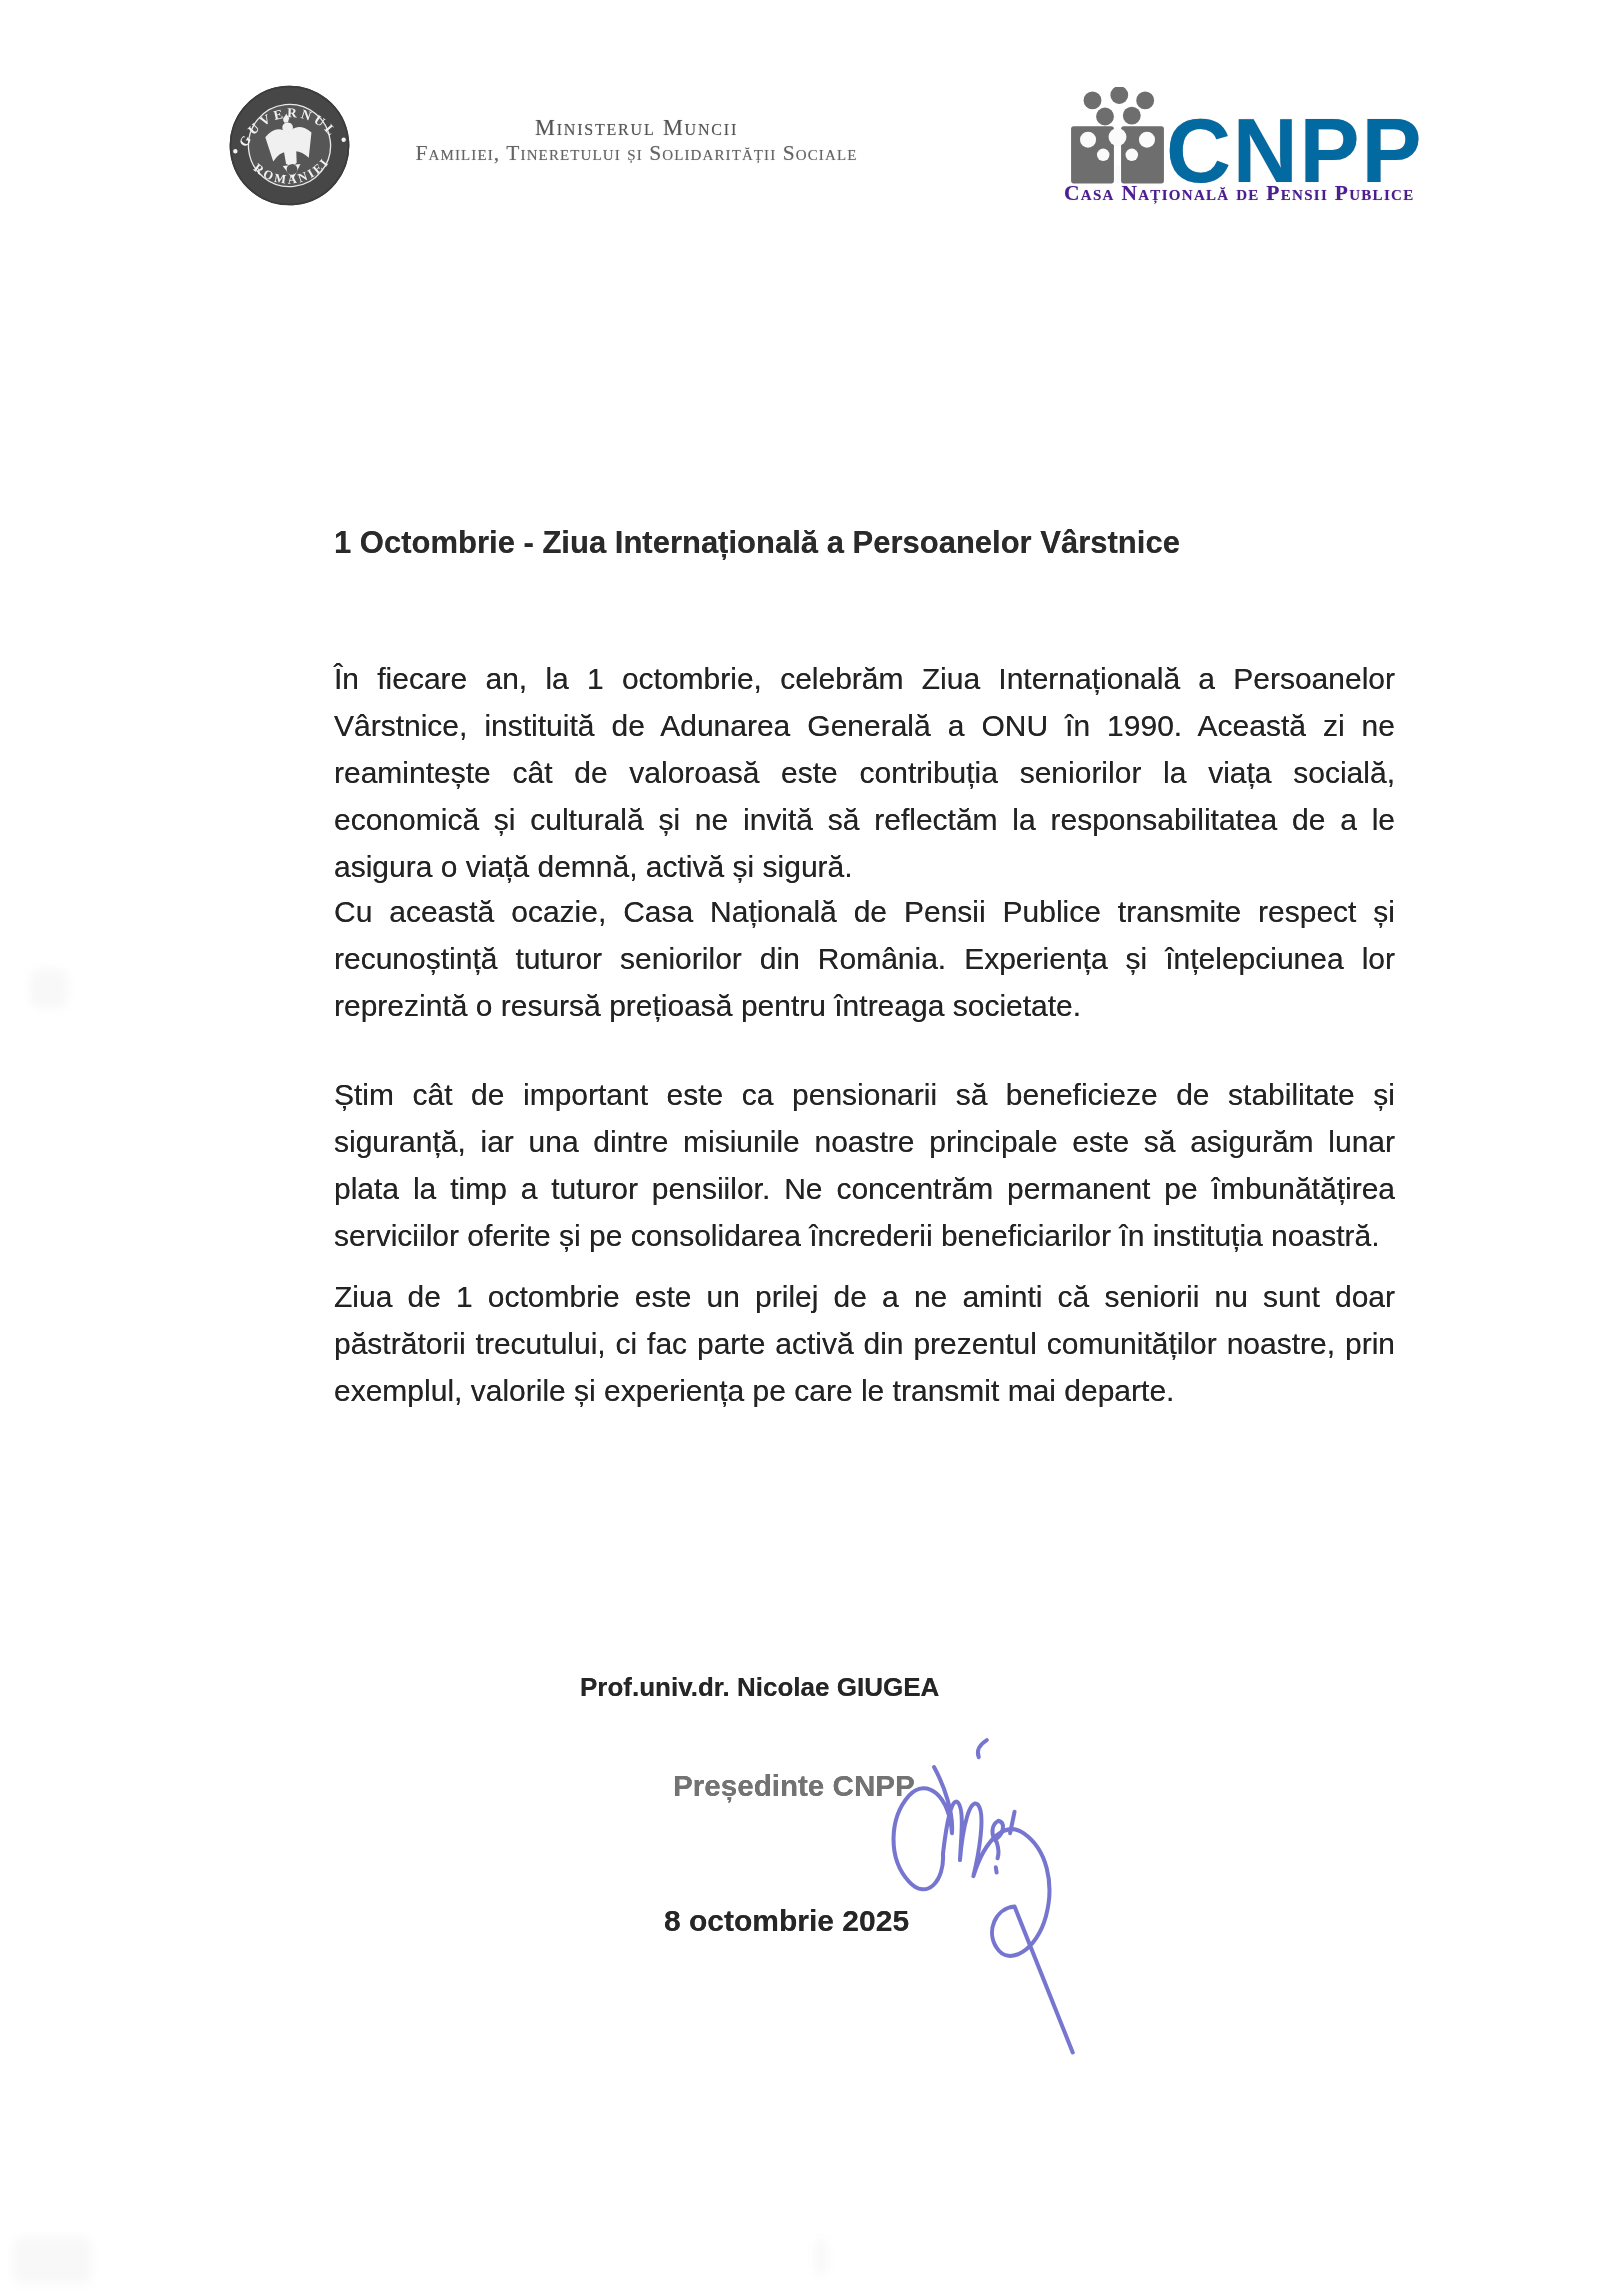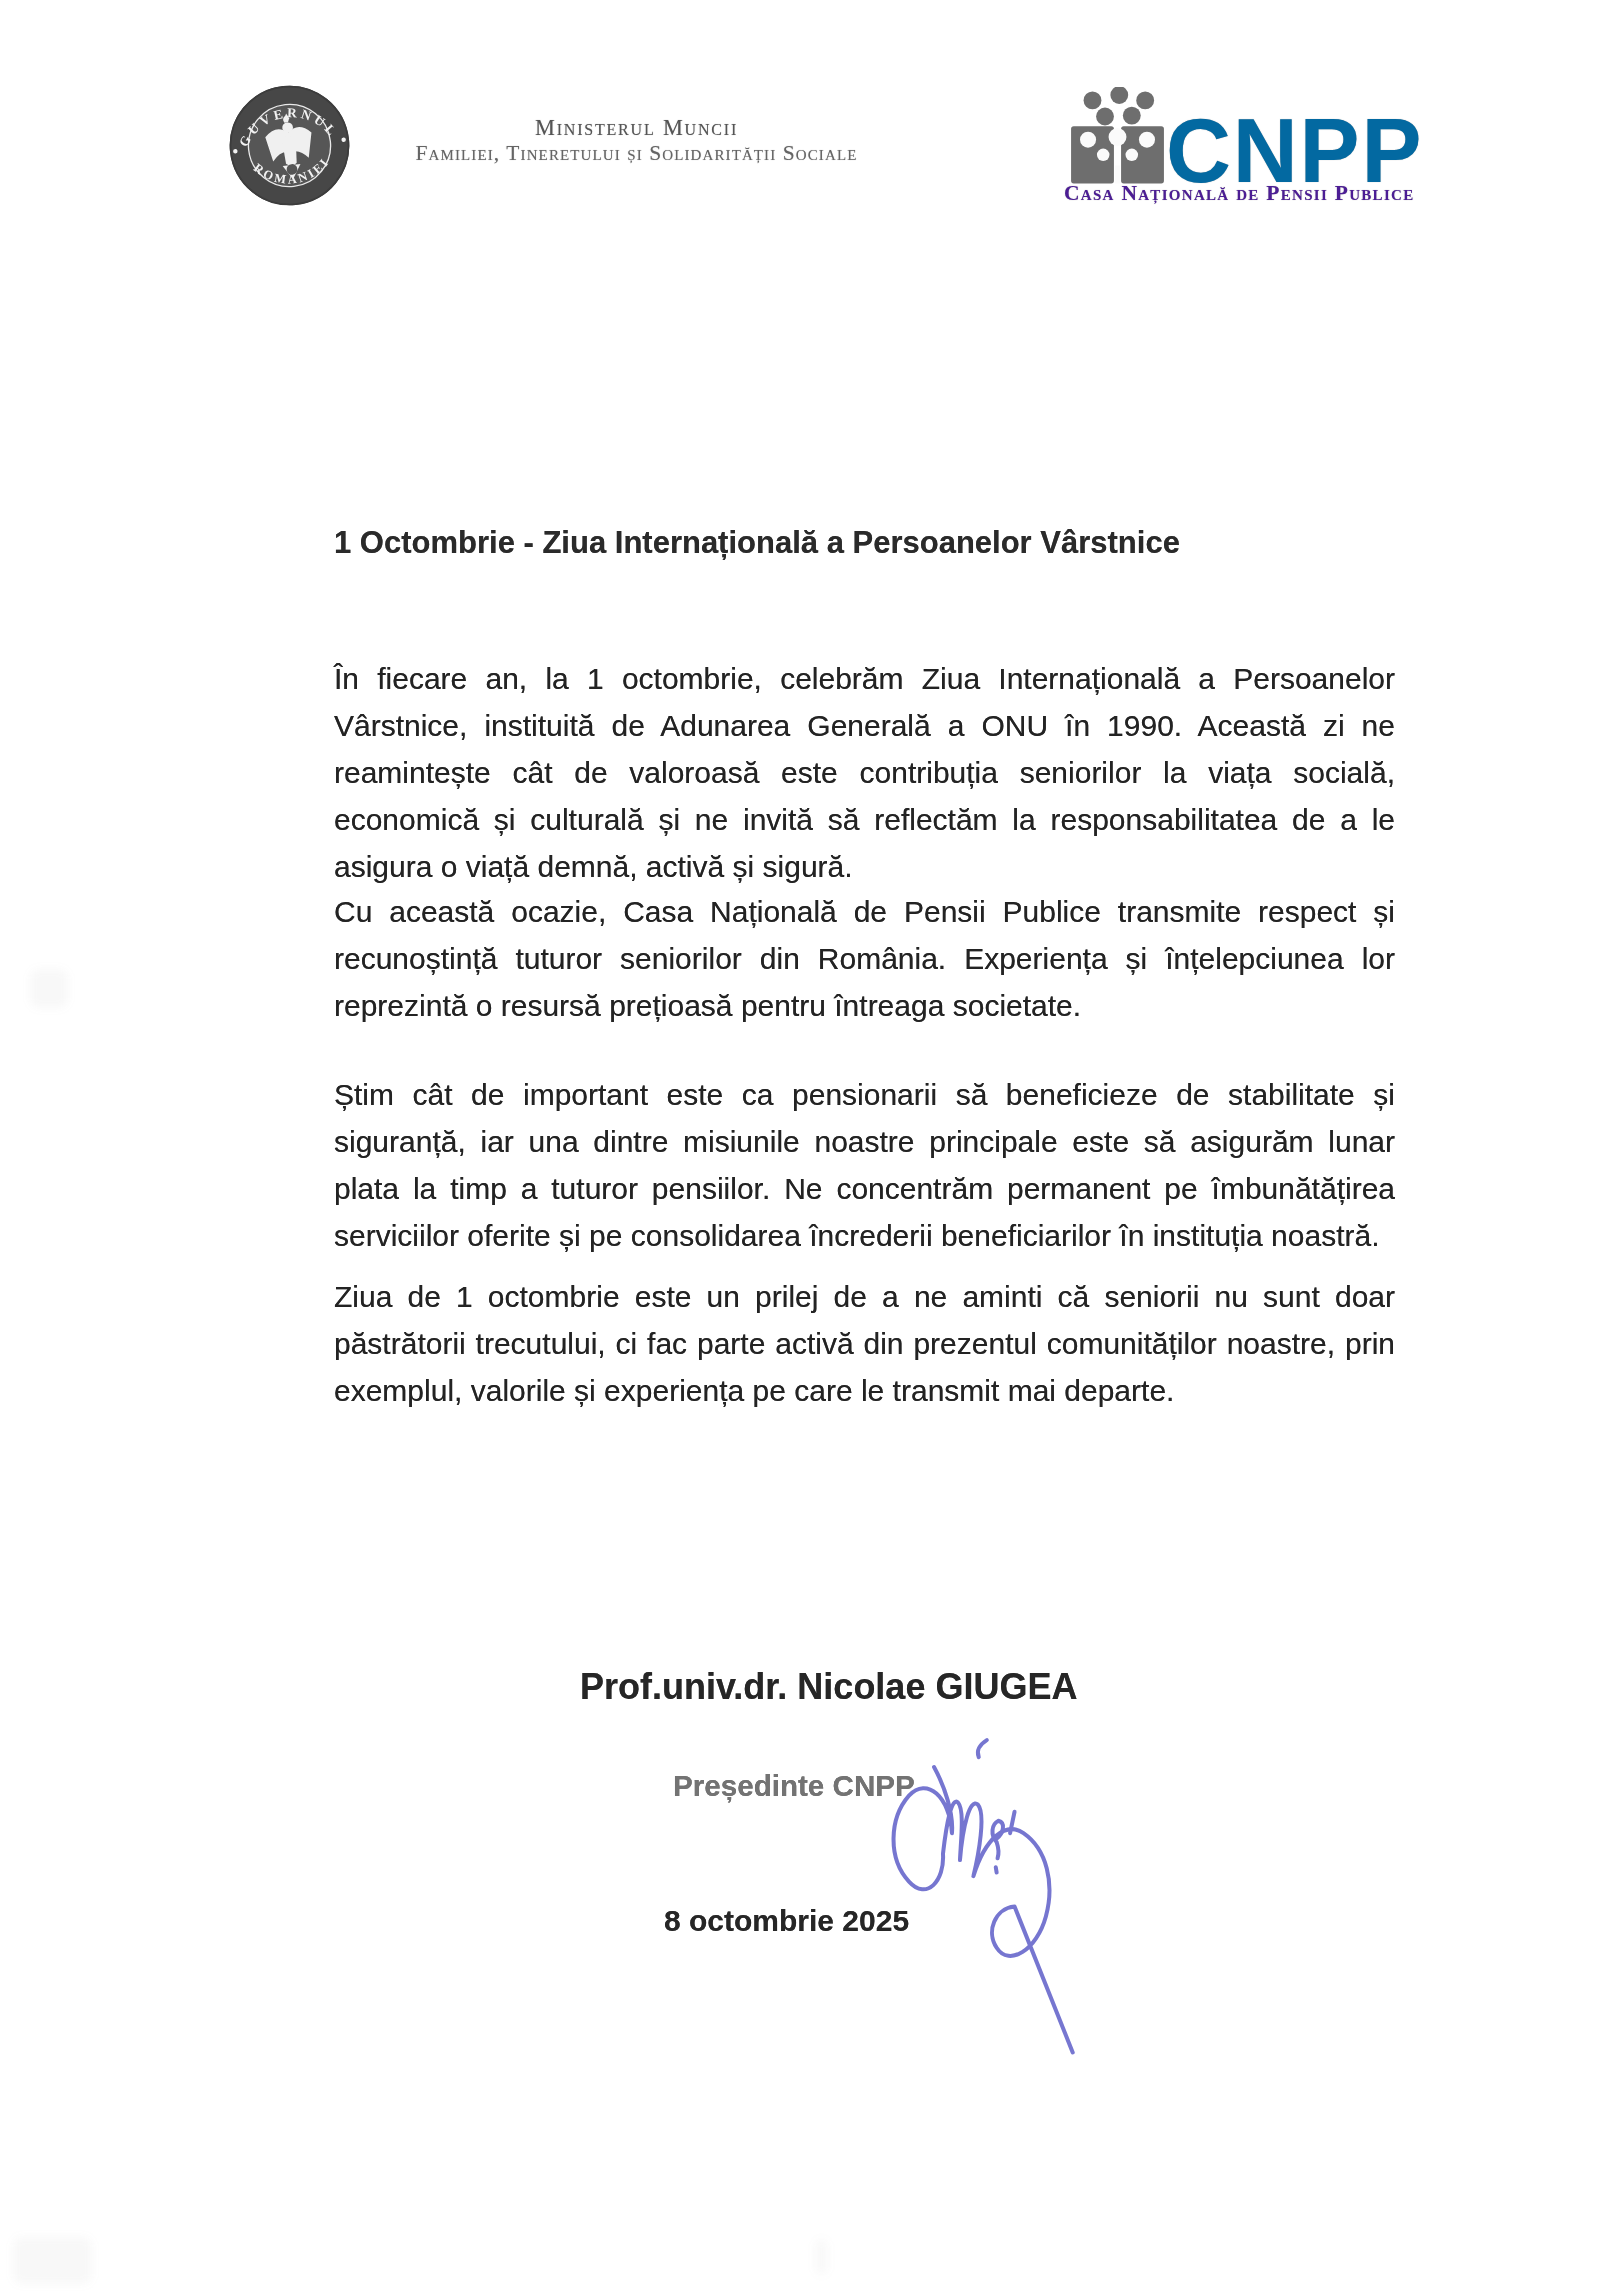--- a/index.html
+++ b/index.html
@@ -48,21 +48,21 @@
     text-shadow:0 0 0.6px rgba(35,35,35,.75);
   }
   .p1{top:655px;} .p2{top:888px;} .p3{top:1035px;margin-top:36px;} .p4{top:1273px;}
   .closing{
     position:absolute;left:334px;top:1524px;
     font-size:30px;font-weight:700;color:#262626;line-height:39px;
     text-shadow:0 0 0.5px rgba(38,38,38,.7);
   }
   .sig-name{
     position:absolute;left:580px;top:1669px;
-    font-size:36px;font-weight:700;color:#262626;line-height:36px;
+    font-size:26px;font-weight:700;color:#262626;line-height:36px;
     text-shadow:0 0 0.5px rgba(38,38,38,.7);
   }
   .sig-role{
     position:absolute;left:673px;top:1768px;
     font-size:29.6px;font-weight:700;color:#737373;line-height:36px;
     text-shadow:0 0 0.5px rgba(38,38,38,.7);
   }
   .sig-date{
     position:absolute;left:664px;top:1902px;
     font-size:30px;font-weight:700;color:#262626;line-height:38px;

